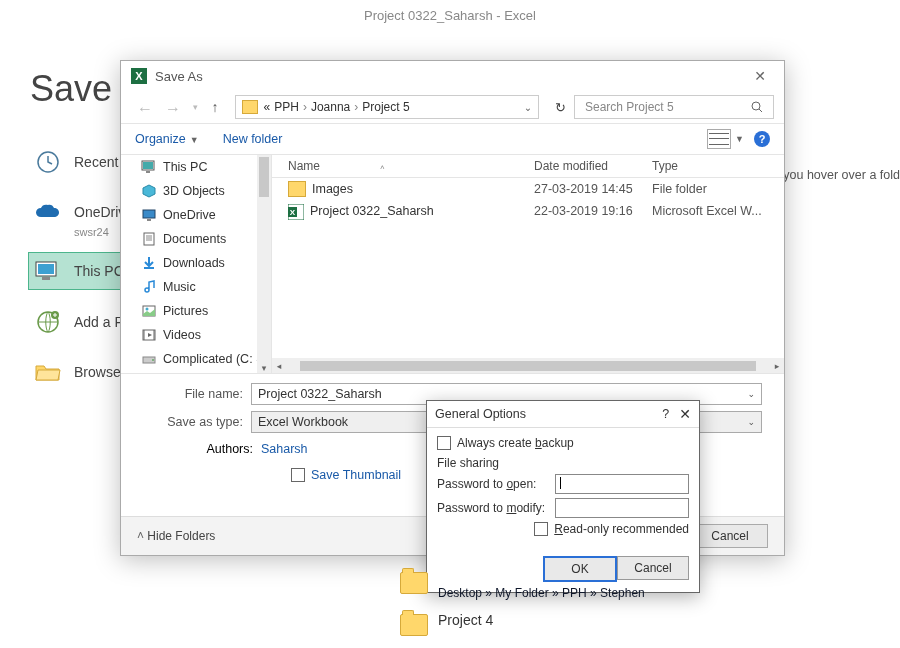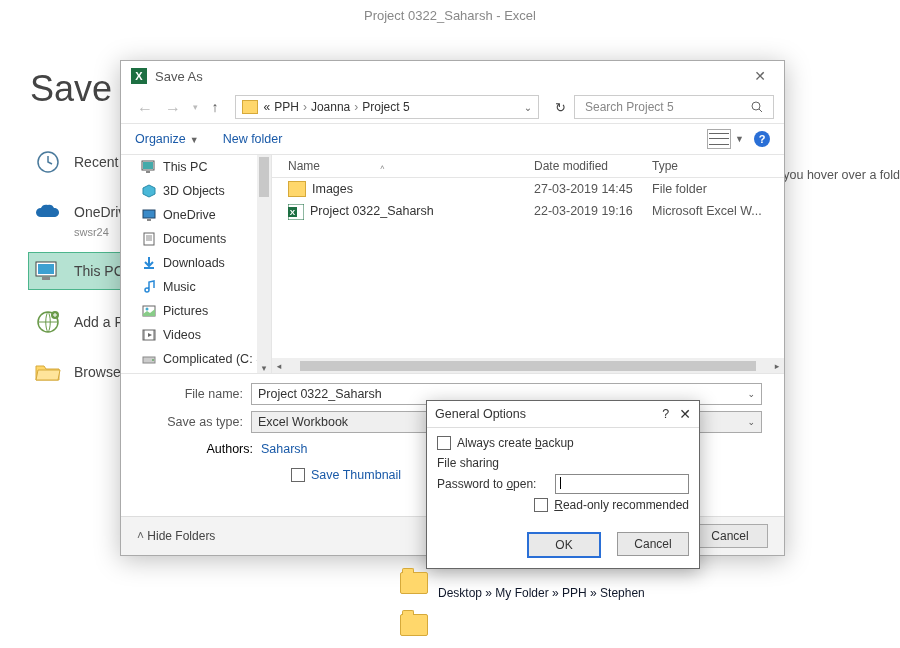--- a/index.html
+++ b/index.html
@@ -77,21 +77,21 @@
   .sd-title .x{font-size:14px}
   .sd-body{padding:8px 10px;font-size:12px}
   .sd-row{display:flex;align-items:center;margin-bottom:6px}
   .sd-row .chk{margin-right:6px}
   .sd-row.pw{margin-bottom:4px}
   .sd-row.pw .plbl{width:118px}
   .sd-row.pw .pfield{flex:1;border:1px solid #888;height:18px;background:#fff;padding:0 4px}
   .sd-cursor{display:inline-block;width:1px;height:12px;background:#000;vertical-align:middle}
   .sd-subhead{margin:2px 0 4px 0}
   .sd-buttons{display:flex;justify-content:flex-end;padding:6px 10px 10px 10px}
-  .sd-buttons .btn{border:1px solid #999;background:#e9e9e9;height:22px;width:70px;display:flex;align-items:center;justify-content:center;margin-left:16px}
+  .sd-buttons .btn{border:1px solid #999;background:#e9e9e9;height:22px;width:70px;display:flex;align-items:center;justify-content:center;margin-left:0}
   .sd-buttons .btn.primary{border:2px solid #2a6fd6}
   .recent-list{position:absolute;left:400px;top:570px;font-size:13px;color:#333}
   .recent-list .rl-row{display:flex;align-items:flex-start;margin-bottom:12px}
   .recent-list .folder{width:26px;height:20px;background:#ffd76b;border:1px solid #d6a93a;border-radius:2px;margin-right:10px;margin-top:2px;position:relative}
   .recent-list .folder::before{content:"";position:absolute;top:-5px;left:1px;width:10px;height:4px;background:#ffd76b;border:1px solid #d6a93a;border-bottom:none;border-radius:2px 2px 0 0}
   .recent-list .name{font-size:14px;color:#333}
   .recent-list .path{font-size:12px;color:#0f172a}
   .under{text-decoration:underline}
   svg{display:block}
   .hover-hint{position:absolute;right:0;top:168px;color:#555;font-size:12.5px}
@@ -373,20 +373,24 @@
   <div class="sd-body">
     <div class="sd-row">
       <div class="chk"></div>
       <span>Always create <span class="under">b</span>ackup</span>
     </div>
     <div class="sd-subhead">File sharing</div>
     <div class="sd-row pw">
       <div class="plbl">Password to <span class="under">o</span>pen:</div>
       <div class="pfield"><span class="sd-cursor"></span></div>
     </div>
+    <div class="sd-row pw">
+      <div class="plbl">Password to <span class="under">m</span>odify:</div>
+      <div class="pfield"></div>
+    </div>
     <div class="sd-row" style="justify-content:flex-end;margin-top:4px">
       <div class="chk"></div>
       <span><span class="under">R</span>ead-only recommended</span>
     </div>
   </div>
   <div class="sd-buttons">
     <div class="btn primary">OK</div>
     <div class="btn">Cancel</div>
   </div>
 </div>
@@ -395,15 +399,16 @@
   <div class="rl-row">
     <div class="folder"></div>
     <div>
       <div class="name" style="visibility:hidden">Stephen</div>
       <div class="path">Desktop » My Folder » PPH » Stephen</div>
     </div>
   </div>
   <div class="rl-row">
     <div class="folder"></div>
     <div>
+      <div class="name">Project 4</div>
     </div>
   </div>
 </div>
 
 </body></html>

